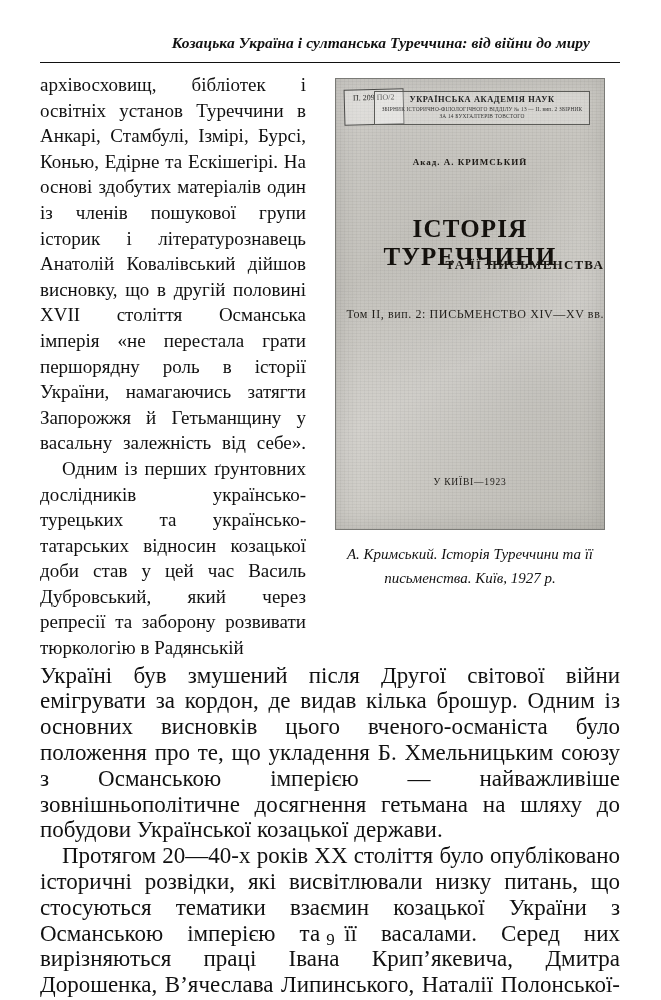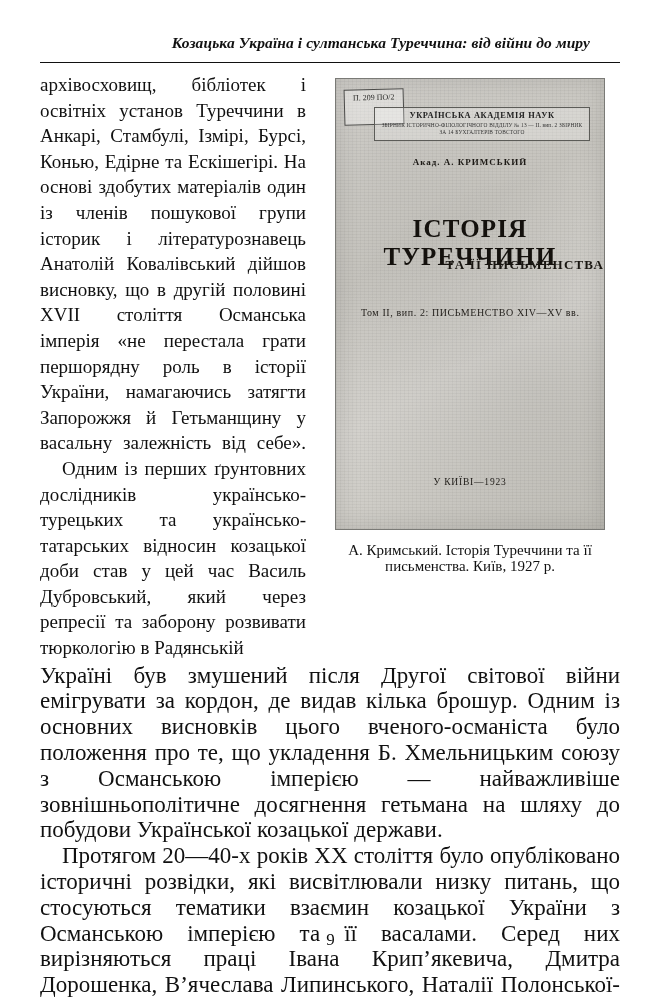--- a/index.html
+++ b/index.html
@@ -105,21 +105,20 @@
   .cover-academy {
     position: absolute;
     left: 38px;
     top: 12px;
     width: 216px;
     box-sizing: border-box;
     border: 1px solid #5c5c58;
     background: rgba(255,255,255,0.25);
     padding: 3px 4px 4px 4px;
     text-align: center;
-    margin-top: 16px;
   }
   .cover-academy .aline1 {
     font-size: 8.4px;
     letter-spacing: 0.6px;
     font-weight: bold;
     color: #222;
   }
   .cover-academy .aline2 {
     font-size: 5.4px;
     letter-spacing: 0.2px;
@@ -158,42 +157,42 @@
     font-size: 13px;
     letter-spacing: 1.2px;
     font-weight: bold;
     color: #191611;
   }
   .cover-volume {
     position: absolute;
     top: 228px;
     left: 0;
     width: 100%;
-    text-align: left;
-    font-size: 10px;
+    text-align: right;
+    font-size: 12px;
     letter-spacing: 0.6px;
     color: #221f1b;
-    padding-left: 25px;
   }
   .cover-imprint {
     position: absolute;
     top: 398px;
     left: 0;
     width: 100%;
     text-align: center;
     font-size: 9.5px;
     letter-spacing: 0.8px;
     color: #1d1a16;
   }
   .caption {
     width: 268px;
     margin: 12px auto 0 auto;
     text-align: center;
+    font-style: italic;
     font-size: 15px;
-    line-height: 16px;
+    line-height: 24px;
     color: #111;
   }
   .flow {
     clear: both;
     font-size: 23px;
     line-height: 25.8px;
     text-align: justify;
     padding-top: 2px;
   }
   .flow p {

